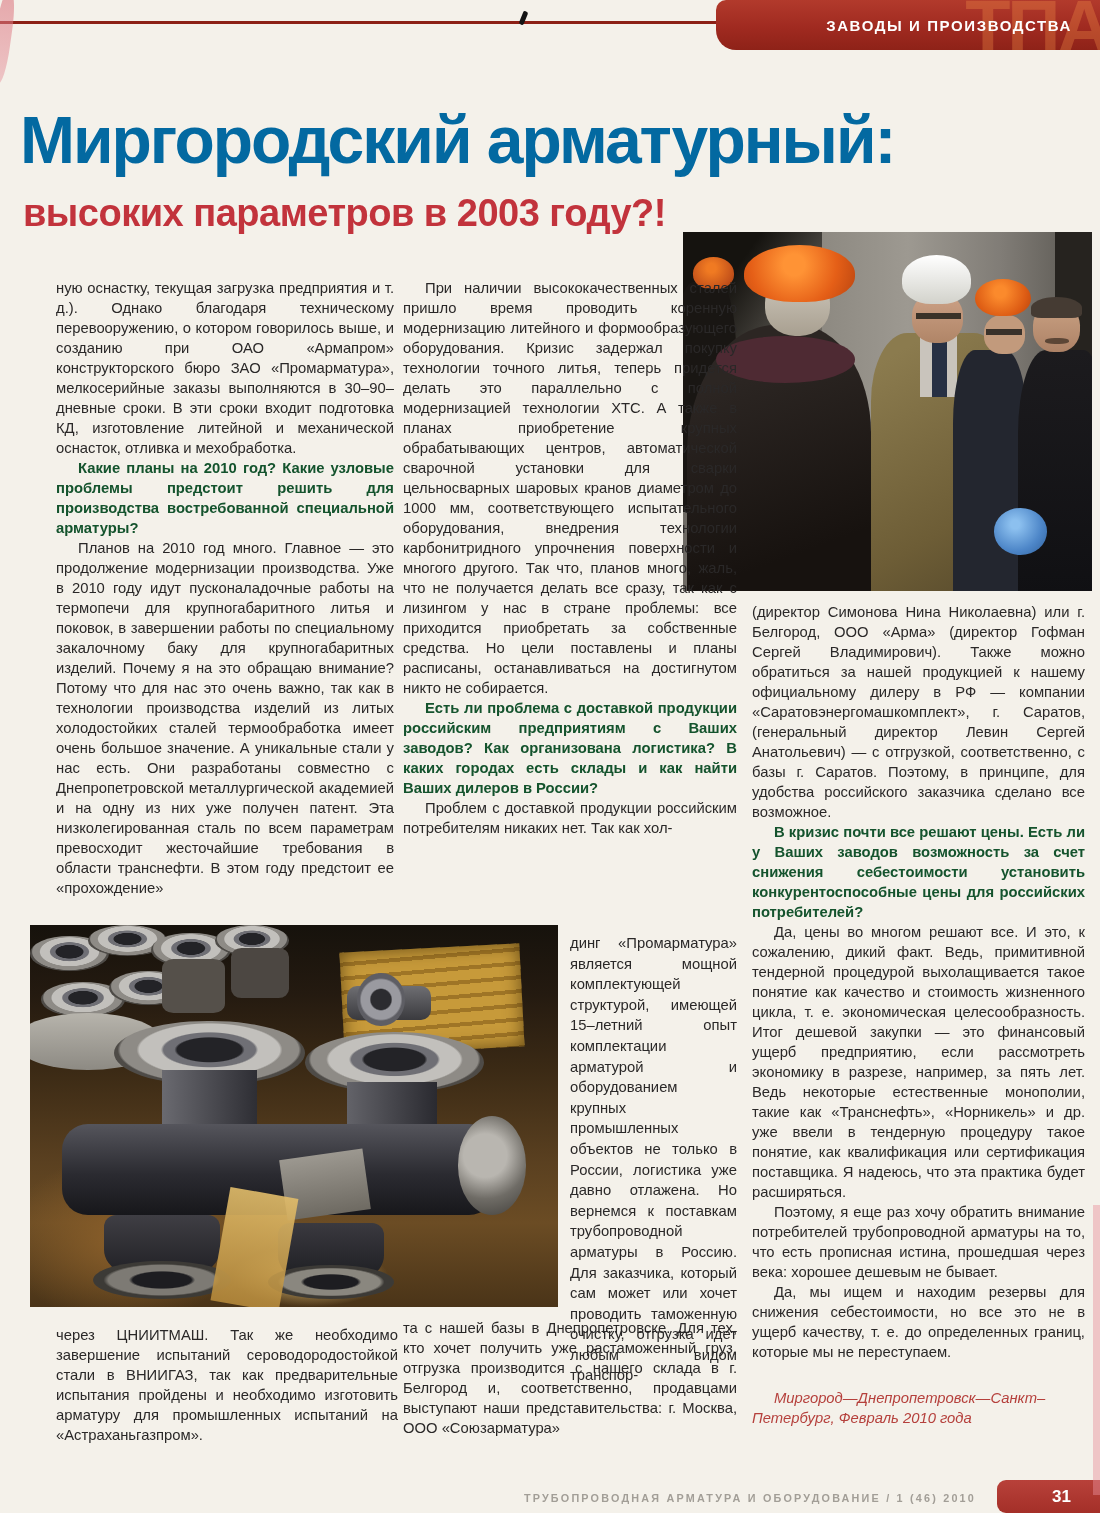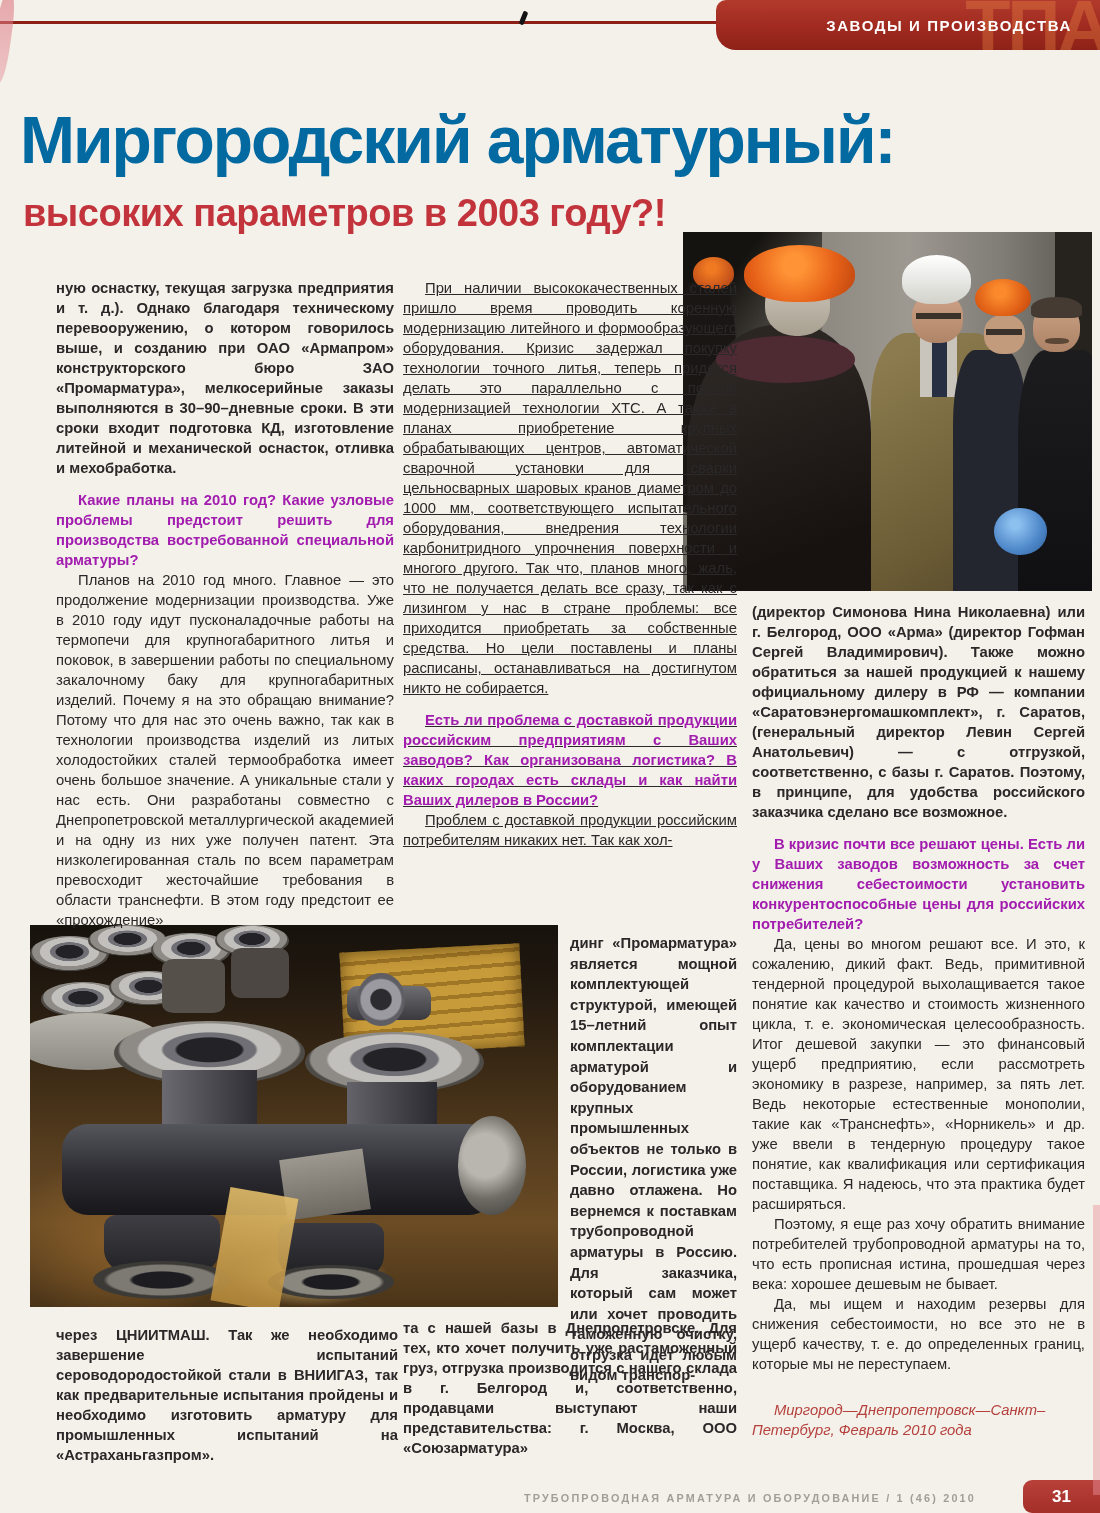--- a/index.html
+++ b/index.html
@@ -16,26 +16,26 @@
   .banner-label{position:absolute;right:28px;top:50%;transform:translateY(-50%);
           color:#ffffff;font-weight:bold;font-size:15px;letter-spacing:1.6px;white-space:nowrap;}
   .title{position:absolute;left:20px;top:102px;font-size:66px;font-weight:bold;
          color:#0369a1;letter-spacing:-2px;white-space:nowrap;}
   .subtitle{position:absolute;left:23px;top:192px;font-size:38px;font-weight:bold;
          color:#c2333c;letter-spacing:-.5px;white-space:nowrap;}
 
   
   .col{position:absolute;font-size:14.8px;line-height:20px;color:#2a2828;text-align:justify;}
   .col p{margin:0;text-indent:22px;}
-  .col p.noind{text-indent:0;font-weight:bold;}
-  .col p.red{color:#a21caf;font-weight:bold;margin-top:12px;}
+  .col p.noind{text-indent:0;}
+  .col p.red{color:#14532d;font-weight:bold;}
   .col p.sig{color:#b5403c;font-style:italic;margin-top:26px;}
   .c1a{left:56px;top:278px;width:338px;}
   .c1b{left:56px;top:1325px;width:342px;}
-  .c2a{left:403px;top:278px;width:334px;text-decoration:underline;}
+  .c2a{left:403px;top:278px;width:334px;}
   .c2n{left:570px;top:933px;width:167px;line-height:20.6px;}
   .c2t{left:403px;top:1318px;width:334px;}
   .c3{left:752px;top:602px;width:333px;}
 
   
   .photo1{position:absolute;left:683px;top:232px;width:409px;height:359px;overflow:hidden;
      background:linear-gradient(90deg,#6e6a64 0%,#8e8a82 35%,#9d9991 55%,#807c76 78%,#57544e 100%);}
   .photo1 div{position:absolute;}
   .p1-darkl{left:0;top:0;width:34%;height:70%;background:linear-gradient(125deg,#15130f 25%,rgba(21,19,15,0) 80%);}
   .p1-win{right:0;top:0;width:9%;height:58%;background:#26231f;}
@@ -115,21 +115,21 @@
   .c-ftBf{left:45%;top:89%;width:24%;height:9%;border-radius:50%;
      background:radial-gradient(ellipse,#1d1d21 30%,#8a877f 34% 55%,#3c3a36 60% 100%);}
   .c-plank{left:36%;top:70%;width:13%;height:30%;transform:rotate(10deg);opacity:.9;
      background:linear-gradient(#e2bd6a,#b5893b);}
 
   
   .foot-journal{position:absolute;right:124px;bottom:9px;font-size:10.8px;font-weight:bold;
      letter-spacing:2.2px;color:#a29e97;white-space:nowrap;}
   .badge{position:absolute;right:0;bottom:0;width:77px;height:33px;border-radius:9px 0 0 9px;
      background:linear-gradient(180deg,#b8413a,#a42f28);color:#fff;font-weight:bold;font-size:17px;
-     display:flex;align-items:center;justify-content:center;}
+     display:flex;align-items:center;justify-content:center;padding-left:26px;}
 
   
   .smear-tl{position:absolute;left:-5px;top:-8px;width:16px;height:92px;border-radius:40%;
      background:linear-gradient(#d96a75,#e8a0a8);transform:rotate(8deg);opacity:.55;}
   .sliver-r{position:absolute;right:0;top:1205px;width:7px;height:290px;background:#e9909b;opacity:.45;}
   .speck{position:absolute;left:521px;top:11px;width:5px;height:14px;background:#141414;
      transform:rotate(22deg);border-radius:2px;}
 </style>
 </head>
 <body>

